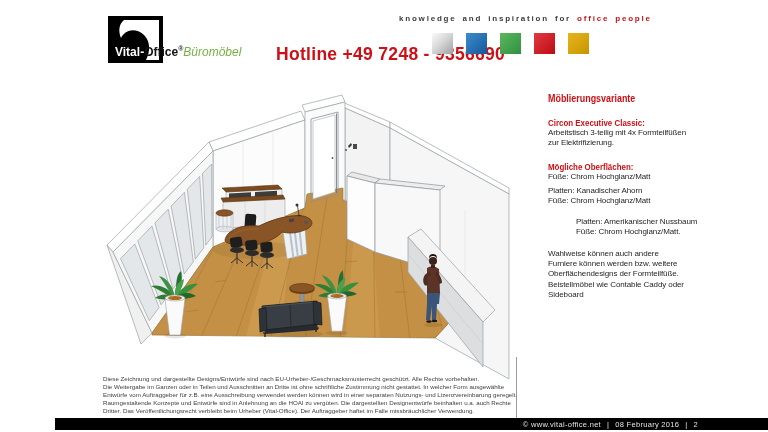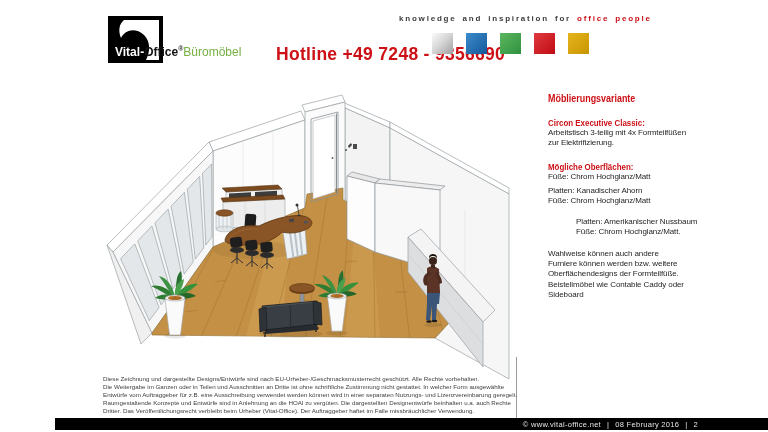--- a/index.html
+++ b/index.html
@@ -6,21 +6,21 @@
   .slide{position:relative;width:768px;height:432px;background:#fff;overflow:hidden;
          font-family:"Liberation Sans",sans-serif;}
 
   
   .logo-square{position:absolute;left:108px;top:16px;width:55px;height:47px;}
   .logo-text{position:absolute;left:115px;top:45px;font-size:12px;font-weight:bold;
              white-space:nowrap;z-index:3;letter-spacing:0;}
   .logo-white{color:#ffffff;}
   .logo-black{color:#141414;}
   .logo-reg{font-size:7px;vertical-align:super;color:#2a2a2a;font-weight:bold;}
-  .logo-green{color:#76b043;font-weight:normal;}
+  .logo-green{color:#76b043;font-weight:normal;font-style:italic;}
   .hotline{position:absolute;left:276px;top:44px;font-size:17.5px;font-weight:bold;
            color:#cc1016;letter-spacing:.3px;white-space:nowrap;}
   .tagline{position:absolute;left:399px;top:14px;font-size:8px;font-weight:bold;
            letter-spacing:1.8px;word-spacing:2px;color:#3c3c3c;white-space:nowrap;}
   .tagline .hl{color:#cc1016;}
   .squares{position:absolute;left:432px;top:33px;display:flex;gap:13px;}
   .sq{width:21px;height:21px;}
   .sq-silver{background:linear-gradient(135deg,#fbfbfb 0%,#d8d8d8 45%,#9f9f9f 100%);}
   .sq-blue{background:linear-gradient(135deg,#3c8ccb,#15589a);}
   .sq-green{background:linear-gradient(135deg,#5cb75e,#2f9140);}

